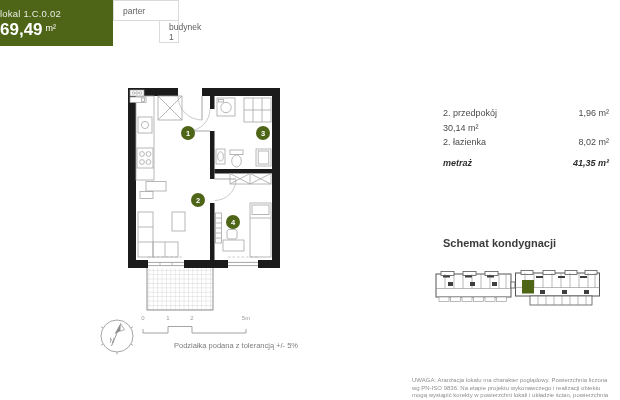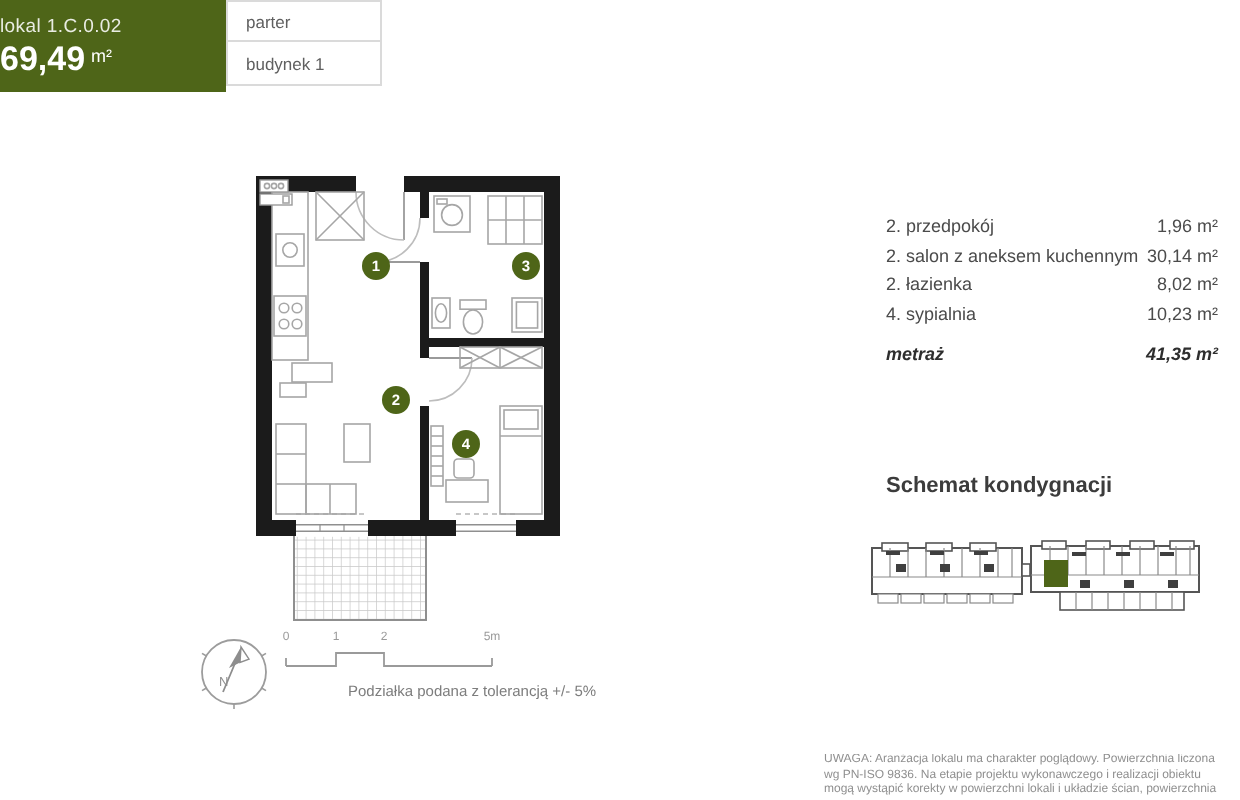--- a/index.html
+++ b/index.html
@@ -5,24 +5,24 @@
   :root{ --accent:#4e6518; --wall:#1b1b1b; }
   html,body{margin:0;padding:0;background:#fff;}
   #stage{position:relative;width:620px;height:400px;background:#fff;overflow:hidden;
          font-family:"Liberation Sans",sans-serif;color:#4b4b4b;}
   
   .unit-card{position:absolute;left:0;top:0;width:113px;height:46px;background:var(--accent);
              display:flex;flex-direction:column;justify-content:center;box-sizing:border-box;}
   .unit-card .uid{font-size:9.5px;color:rgba(255,255,255,.88);letter-spacing:.2px;margin-bottom:2px;}
   .unit-card .area{font-size:17px;font-weight:bold;color:#fff;line-height:1;}
   .unit-card .area .unit{font-size:9px;font-weight:normal;position:relative;top:-4px;margin-left:3px;}
-  .hdr-cells{position:absolute;left:113px;top:0;width:78px;}
+  .hdr-cells{position:absolute;left:113px;top:0;width:66px;}
   .hdr-cell{height:21px;border:1px solid #dadada;box-sizing:border-box;display:flex;align-items:center;
             padding-left:9px;font-size:8.5px;color:#5f5f5f;background:#fff;}
-  .hdr-cell+.hdr-cell{margin-top:-1px;height:23px;}
+  .hdr-cell+.hdr-cell{margin-top:-1px;height:23px;margin-left:46px;}
   
   .room-list{position:absolute;left:443px;top:108px;width:166px;font-size:9px;color:#4b4b4b;}
   .room-row{display:flex;justify-content:space-between;align-items:baseline;height:14.5px;white-space:nowrap;}
   .room-row .val{text-align:center;}
   .room-total{display:flex;justify-content:space-between;margin-top:6px;font-weight:bold;color:#2e2e2e;white-space:nowrap;font-style:italic;}
   
   .schematic-title{position:absolute;left:443px;top:237px;font-size:11px;font-weight:bold;color:#3c3c3c;}
   
   .scale-note{position:absolute;left:142px;top:341px;font-size:7.5px;color:#7d7d7d;padding-left:32px;}
   
@@ -214,30 +214,25 @@
     <line x1="108" y1="21" x2="108" y2="17" stroke="#9a9a9a" stroke-width=".9"></line>
   </svg>
   <div class="scale-note">Podziałka podana z tolerancją +/- 5%</div>
 
   <div class="room-list">
     <div class="room-row">
       <span>2. przedpokój</span>
       <span class="val">1,96 m²</span>
     </div>
     <div class="room-row">
-      <span>2. salon z aneksem kuchennym</span>
       <span class="val">30,14 m²</span>
     </div>
     <div class="room-row">
       <span>2. łazienka</span>
       <span class="val">8,02 m²</span>
-    </div>
-    <div class="room-row">
-      <span>4. sypialnia</span>
-      <span class="val">10,23 m²</span>
     </div>
     <div class="room-total">
       <span>metraż</span>
       <span>41,35 m²</span>
     </div>
   </div>
 
   <div class="schematic-title">Schemat kondygnacji</div>
   <svg style="left:434px;top:266px;" width="172" height="48" viewBox="0 0 172 48">
     <g>

